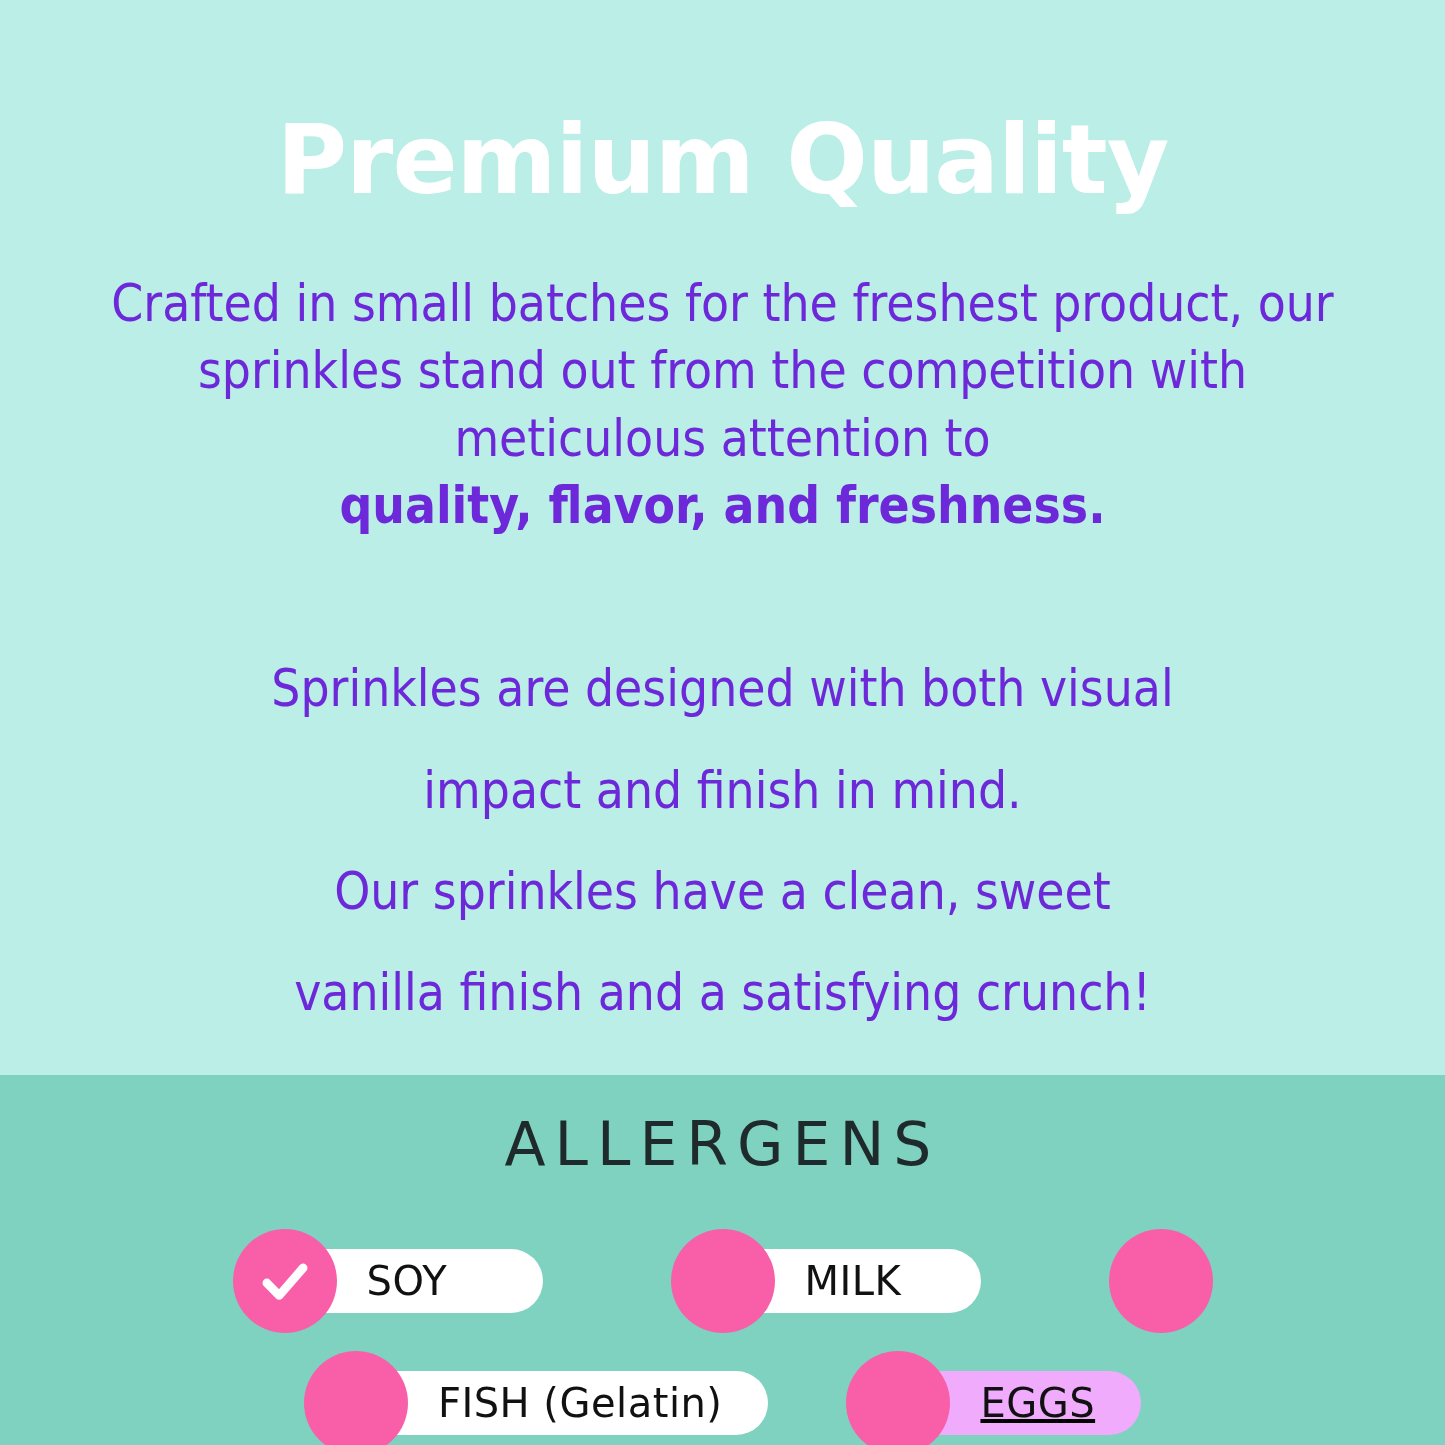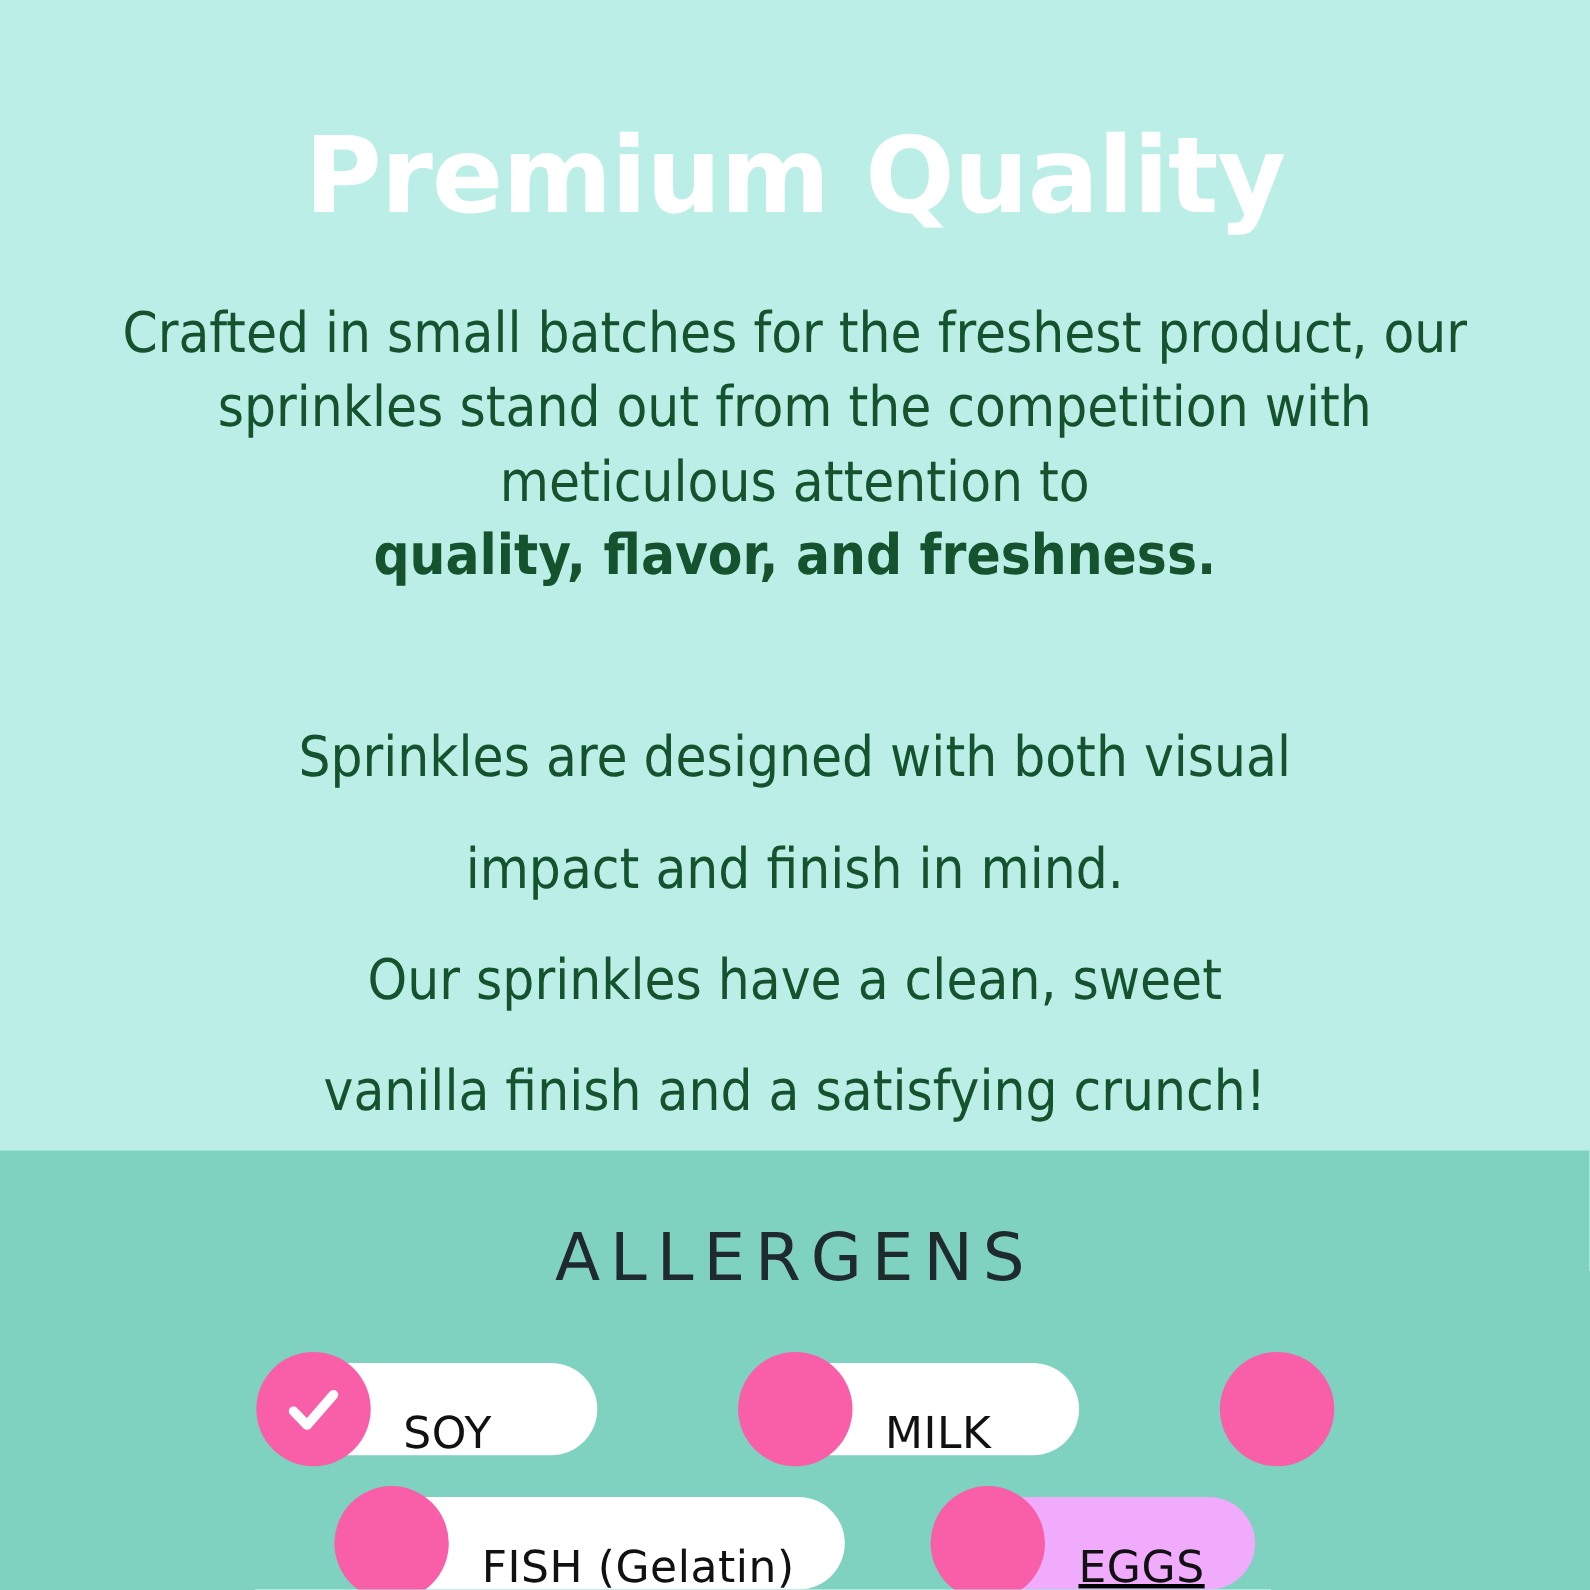--- a/index.html
+++ b/index.html
@@ -78,21 +78,21 @@
   
   .bottom-section {
     background: #7fd1c0;
     flex: 1 1 auto;
     position: relative;
     box-sizing: border-box;
   }
 
   .allergens-title {
     margin: 0;
-    padding-top: 68px;
+    padding-top: 39px;
     text-align: center;
     color: #1f2a2c;
     font-family: "DejaVu Sans", sans-serif;
     font-weight: normal;
     font-size: 60px;
     letter-spacing: 9px;
     line-height: 1;
   }
 
   .pill-rows {
@@ -137,25 +137,25 @@
   .check-icon {
     width: 58px;
     height: 58px;
     display: block;
   }
 
   .pill-body {
     position: relative;
     z-index: 1;
     margin-left: -62px;
-    height: 84px;
+    height: 64px;
     background: #ffffff;
     border-radius: 42px;
     display: flex;
-    align-items: flex-end;
+    align-items: center;
     box-sizing: border-box;
     padding-left: 92px;
     padding-right: 46px;
   }
 
   .pill-label {
     font-family: "DejaVu Sans", sans-serif;
     font-size: 40px;
     color: #111111;
     letter-spacing: 0.5px;
@@ -172,21 +172,21 @@
 </style>
 </head>
 <body style="background: rgb(186, 238, 231);">
 
 <div class="page">
 
   <section class="top-section" style="background: rgb(186, 238, 231);">
 
     <h1 class="headline" style="color: rgb(255, 255, 255);">Premium Quality</h1>
 
-    <div class="body-block" style="color: #14532d;">
+    <div class="body-block" style="color: #6d28d9;">
 
       <p class="para">
         <span>Crafted in small batches for the freshest product, our sprinkles stand out from the competition with meticulous attention to</span>
         <span class="para-strong">quality, flavor, and freshness.</span>
       </p>
 
       <div class="para-gap"></div>
 
       <p class="para2">
         <span class="ln">Sprinkles are designed with both visual</span>

